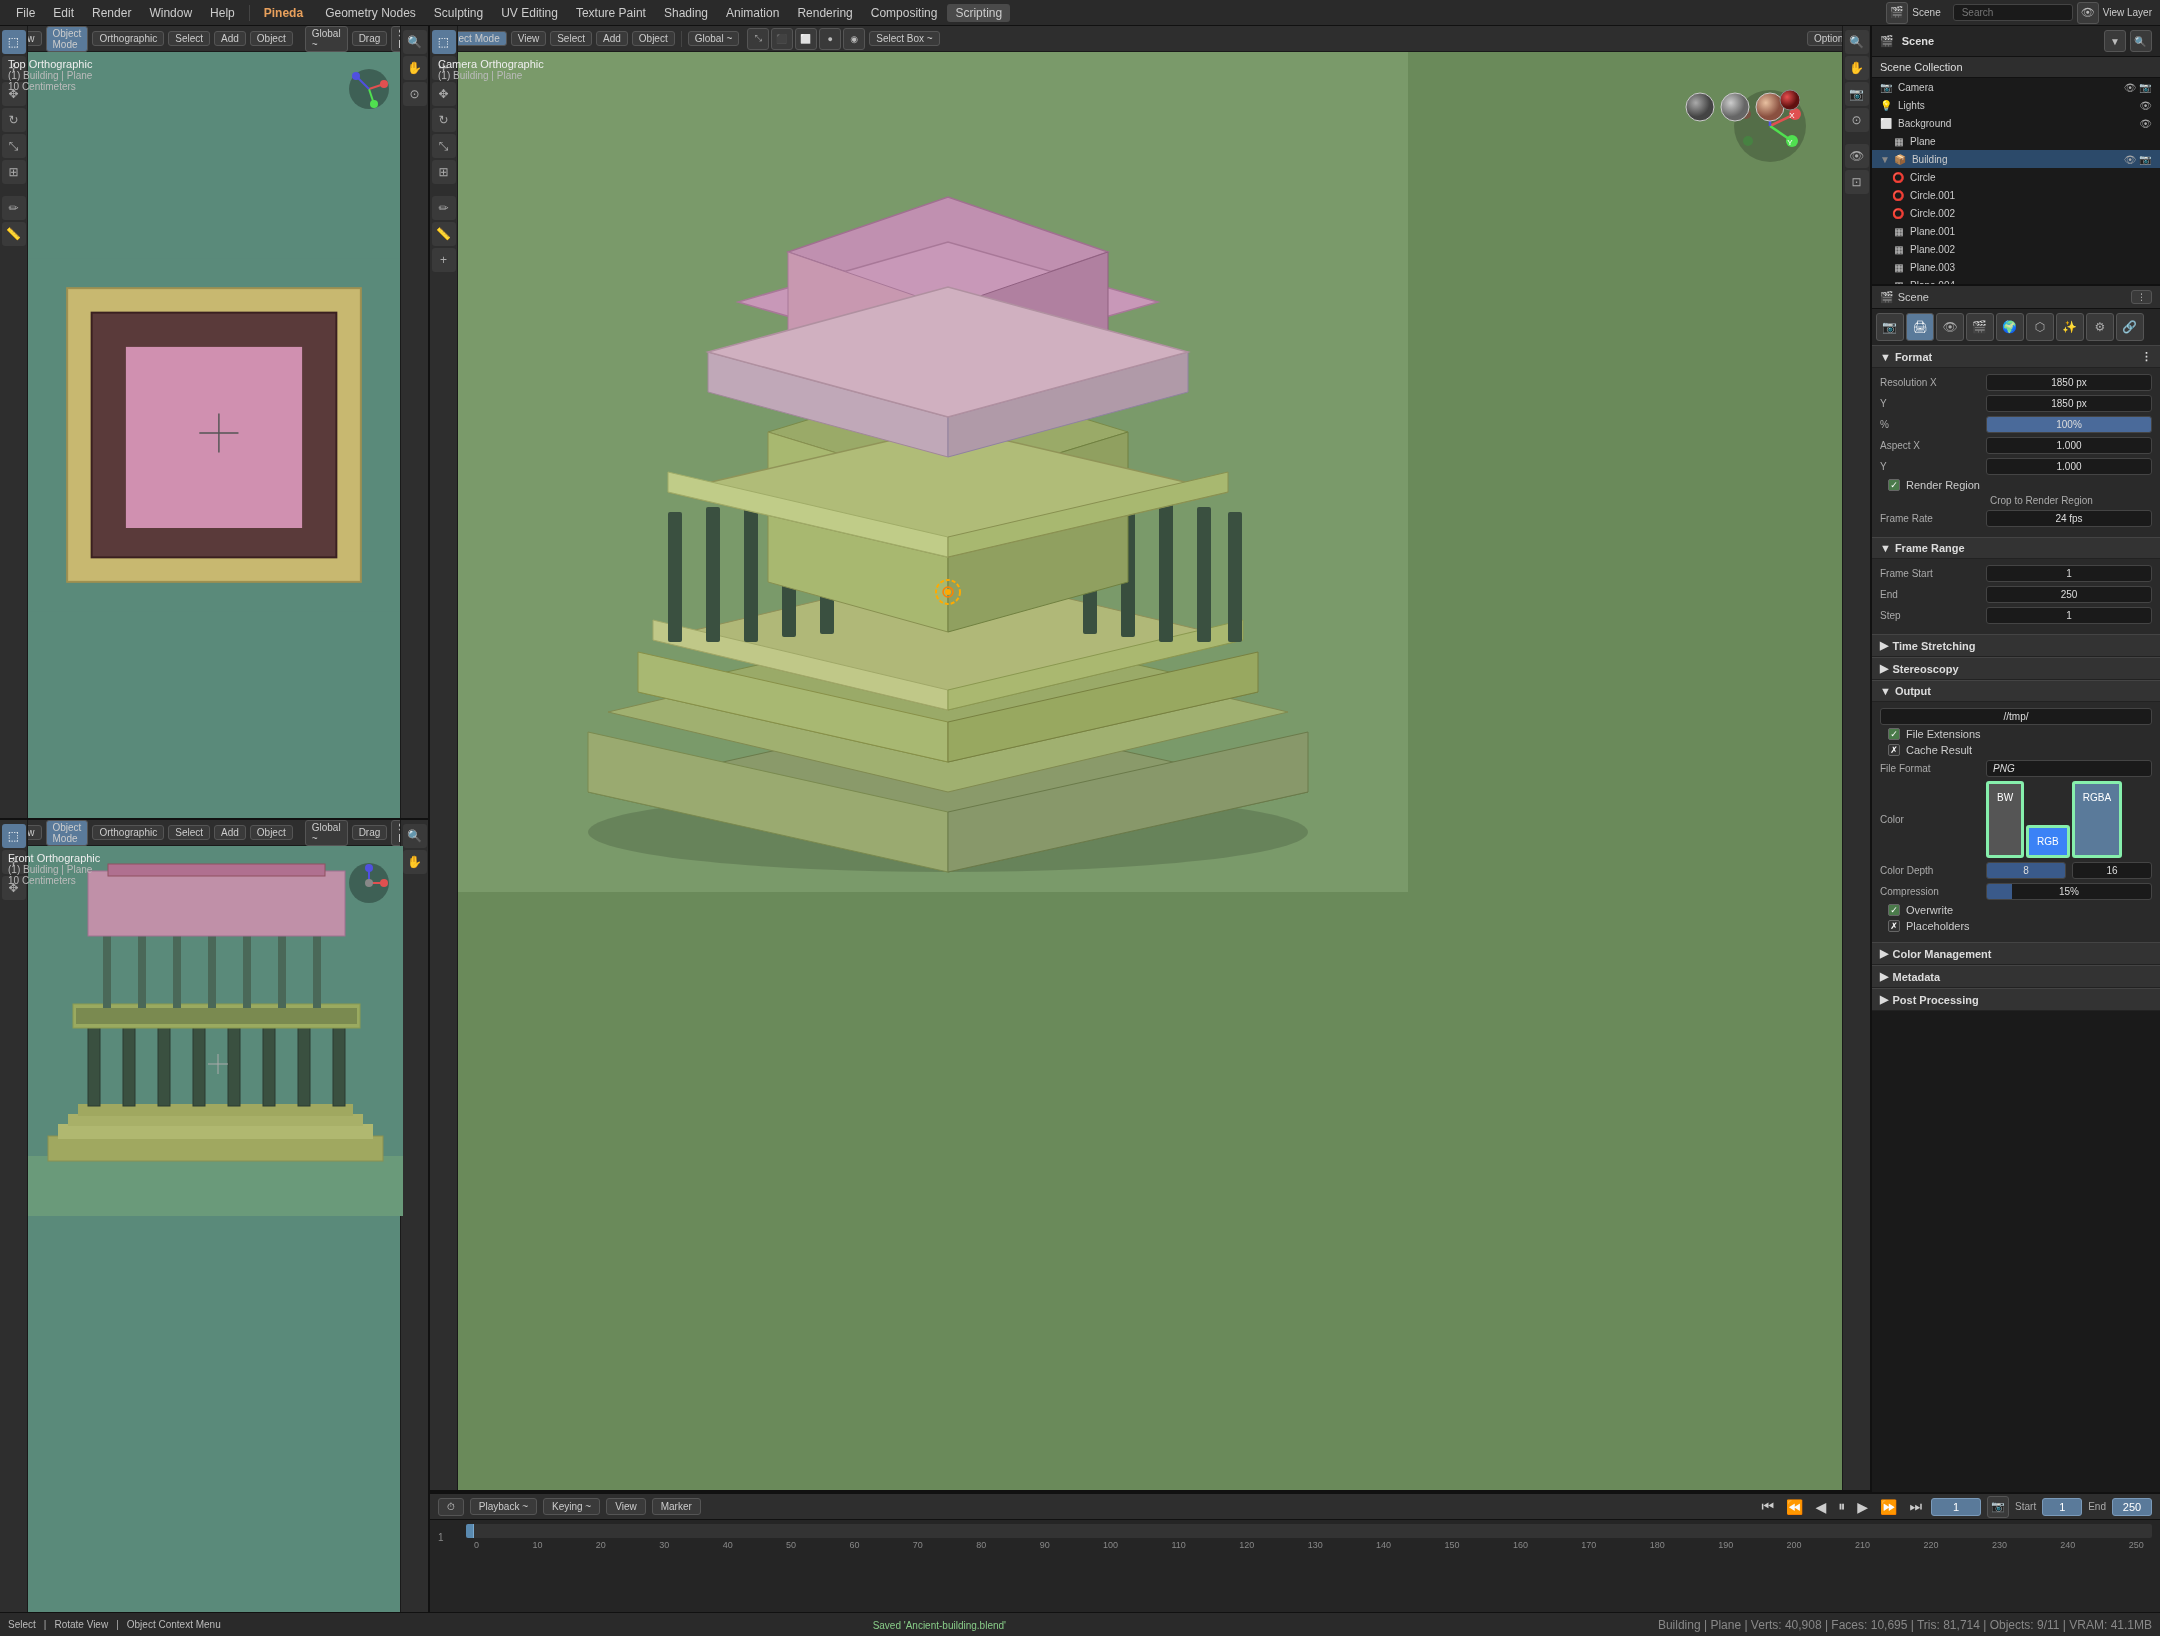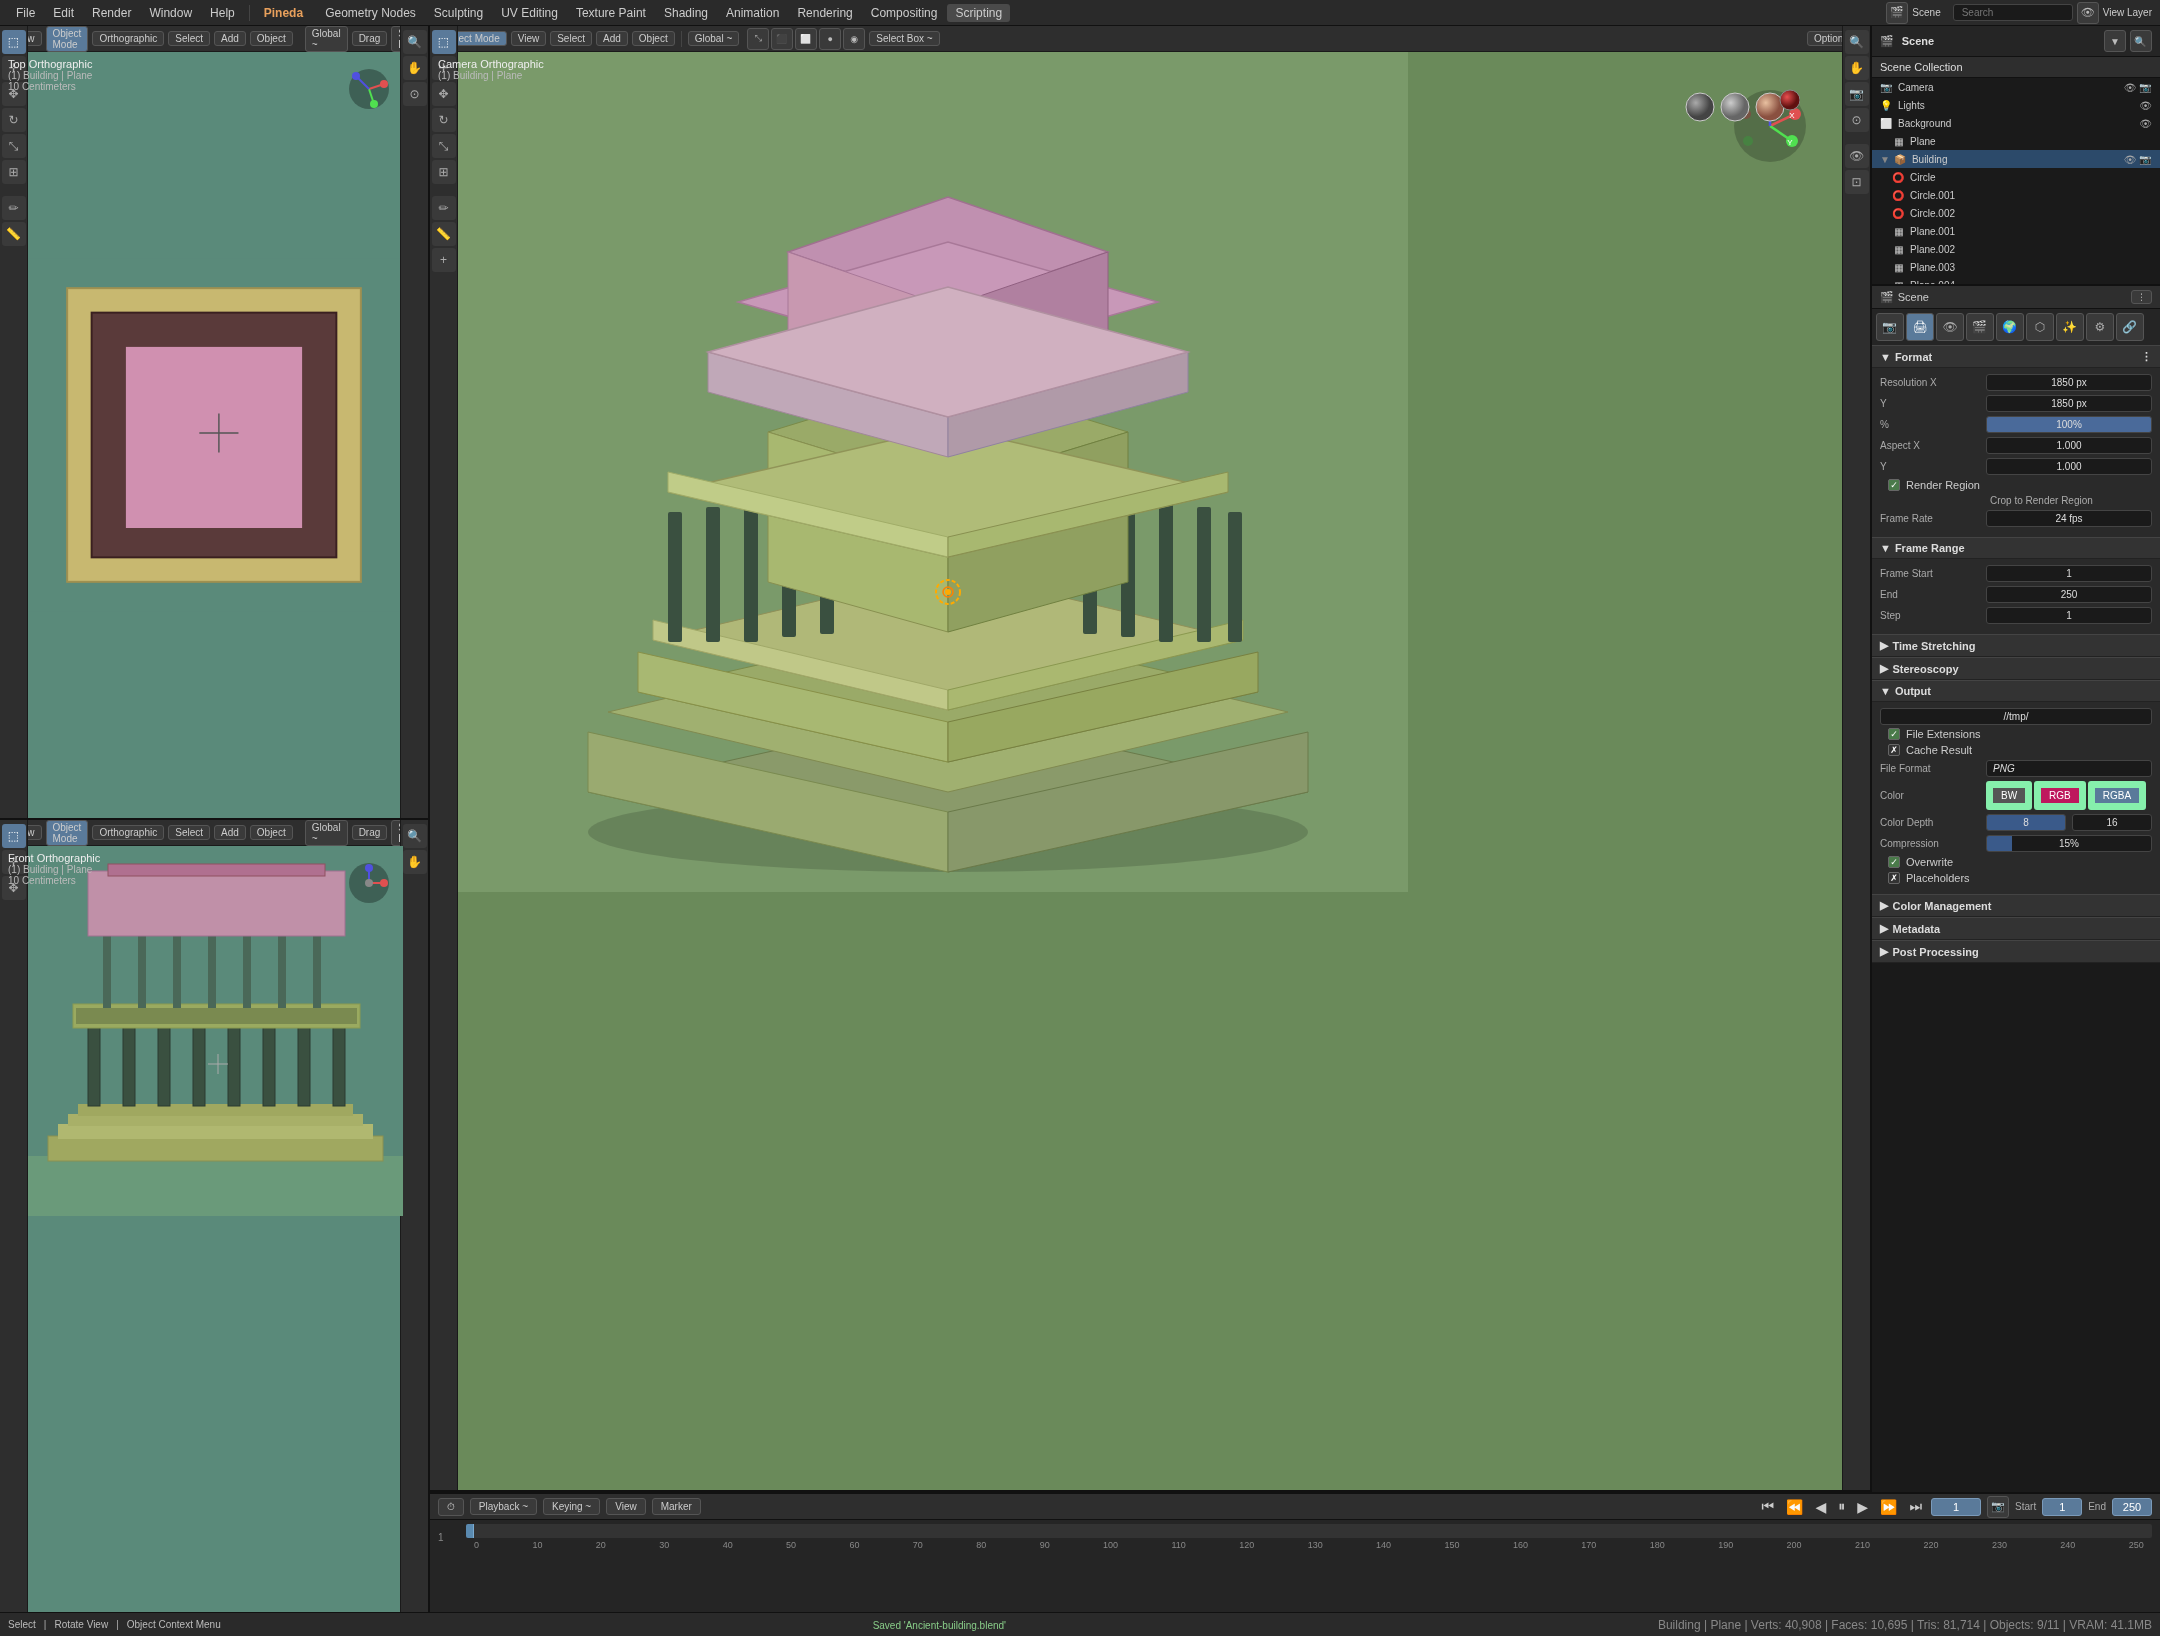--- a/index.html
+++ b/index.html
@@ -240,28 +240,28 @@
     }
     .prop-value.highlight { background: #4a6a9a; }
     .prop-value.blue { background: #3a5a8a; }
 
     
     .color-btns {
       display: flex;
       gap: 2px;
     }
     .color-btn {
-      padding: 2px 8px;
+      padding: 8px 8px;
       border-radius: 3px;
       font-size: 10px;
       cursor: pointer;
-      border: 7px solid #86efac;
+      border: 3px solid #86efac;
     }
     .color-btn.bw { background: #555; color: #fff; }
-    .color-btn.rgb { background: #be185d; color: #fff; }
+    .color-btn.rgb { background: #3b82f6; color: #fff; margin-top: 44px; }
     .color-btn.rgba { background: #5a7a9a; color: #fff; }
 
     
     .checkbox-row {
       display: flex;
       align-items: center;
       gap: 6px;
       margin-bottom: 4px;
       padding-left: 8px;
     }

